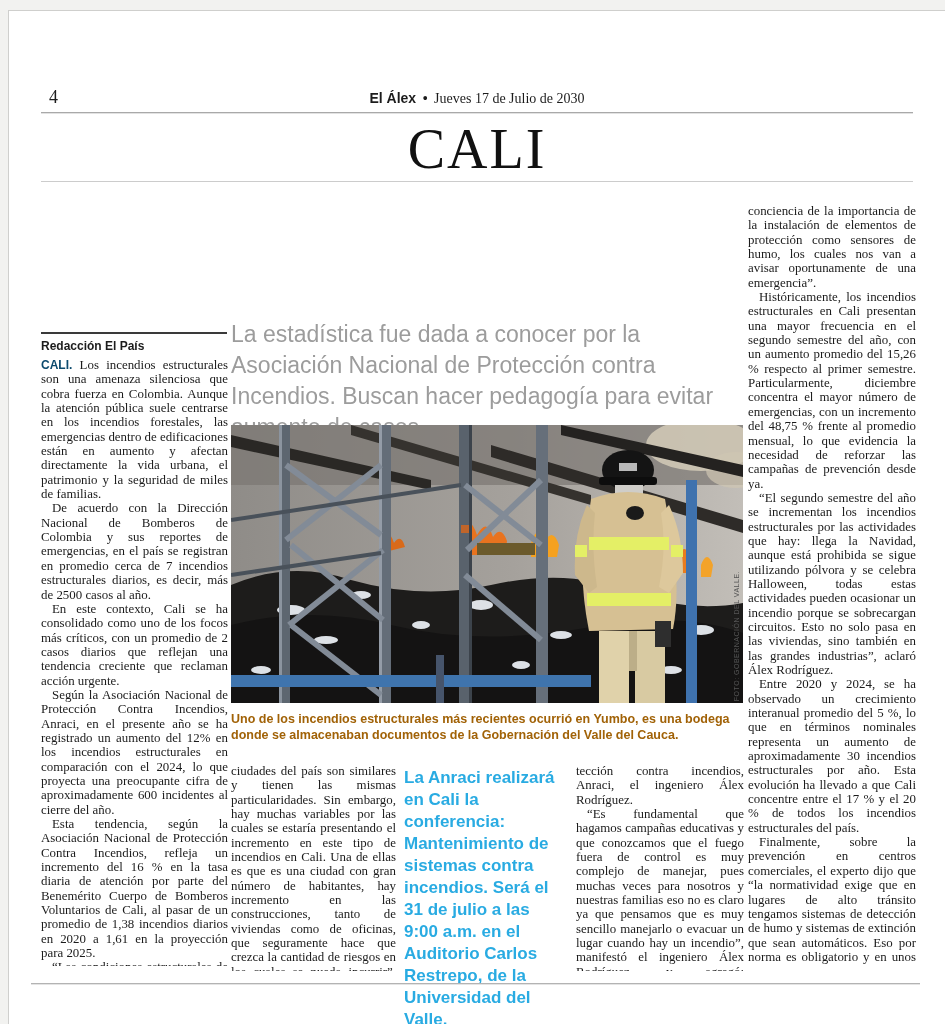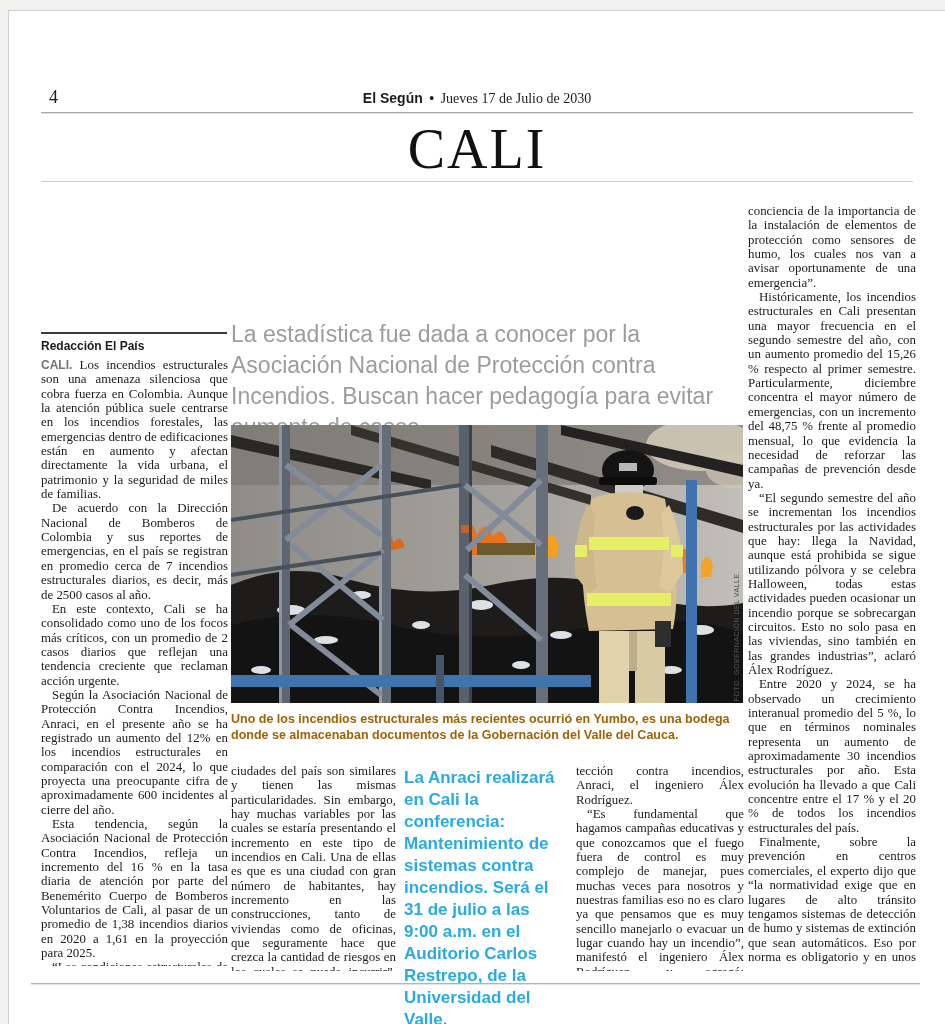--- a/index.html
+++ b/index.html
@@ -25,21 +25,21 @@
   .byline { left:32px; top:328px; font-family:"Liberation Sans", sans-serif; font-size:12px; font-weight:bold; }
 
   
   .subhead { left:222px; top:308px; width:510px; font-family:"Liberation Sans", sans-serif;
              font-size:23px; line-height:31px; color:#9c9c9c; }
 
   
   .bodycol { font-size:12.9px; line-height:14.35px; text-align:justify; color:#1b1b1b; overflow:hidden; }
   .bodycol p { text-indent:11px; }
   .bodycol p:first-child { text-indent:0; }
-  .lead { color:#737373; font-family:"Liberation Sans", sans-serif; font-weight:bold; font-size:12px; }
+  .lead { color:#0c4a6e; font-family:"Liberation Sans", sans-serif; font-weight:bold; font-size:12px; }
   .col1 { left:32px; top:347px; width:187px; height:608px; }
   .col2 { left:222px; top:753px; width:165px; height:207px; }
   .col4 { left:567px; top:753px; width:168px; height:207px; }
   .colR { left:739px; top:193px; width:168px; height:762px; }
 
   
   .pullquote { left:395px; top:756px; width:160px; font-family:"Liberation Sans", sans-serif;
                font-weight:bold; font-size:17px; line-height:22px; color:#29abe2; }
 
   
@@ -53,21 +53,21 @@
 
   .rule-bottom { left:22px; right:25px; top:972px; height:2px; background:#b3b3b3; border-bottom:1px solid #e4e4e4; }
 </style>
 </head>
 <body>
 
 <div class="page">
 
   <div class="abs page-num">4</div>
   <div class="abs masthead">
-    <span class="name">El Según</span>
+    <span class="name">El Álex</span>
     <span class="bullet">•</span>
     <span class="date">Jueves 17 de Julio de 2030</span>
   </div>
   <div class="abs rule-top"></div>
   <div class="abs section-title">CALI</div>
   <div class="abs rule-section"></div>
 
   <div class="abs byline-rule"></div>
   <div class="abs byline">Redacción El País</div>
 

